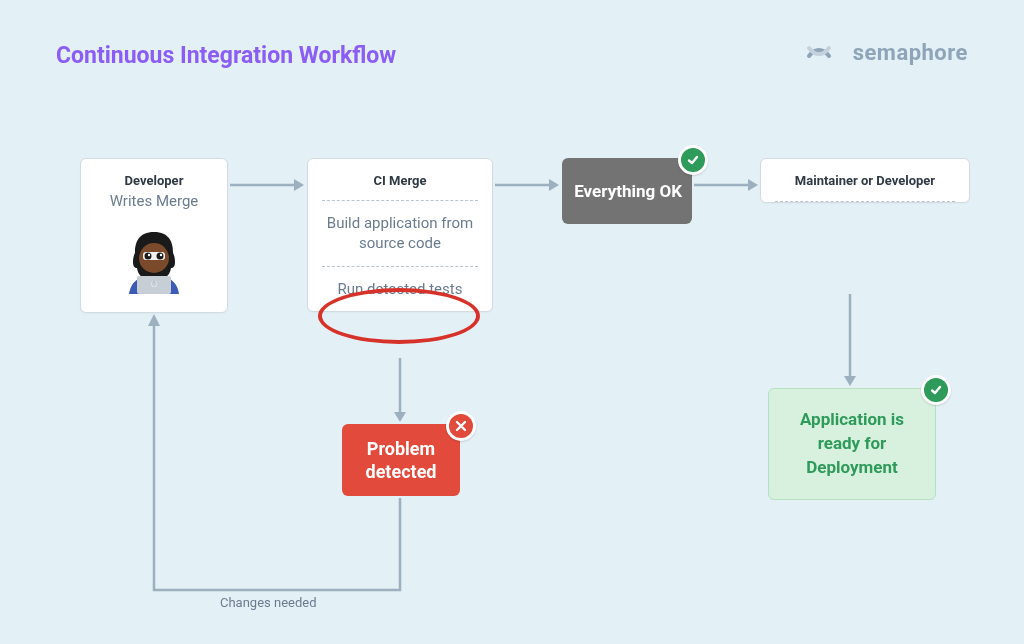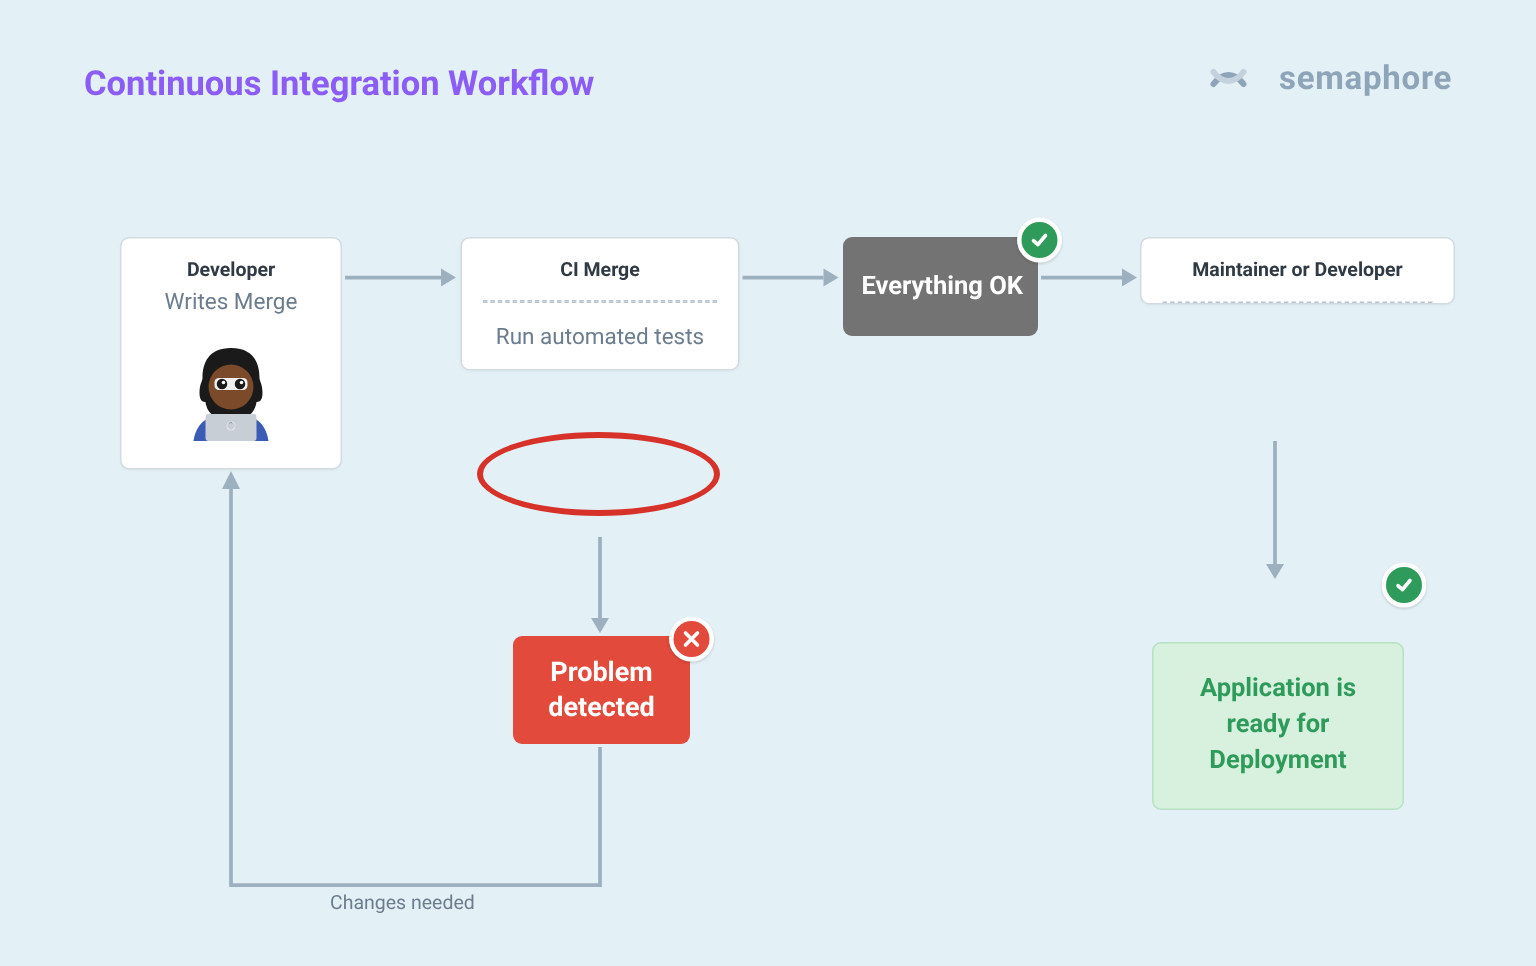--- a/index.html
+++ b/index.html
@@ -178,22 +178,23 @@
       <circle cx="35" cy="56" r="3" fill="#e8e8e8"></circle>
       <path d="M35 53.5 a2.5 2.5 0 0 1 2.5 2.5 c0 1.5-2.5 2.5-2.5 2.5 s-2.5-1-2.5-2.5 a2.5 2.5 0 0 1 2.5-2.5" fill="#c7ced5"></path>
       <path d="M34 54.3 c0-.5.4-.8.8-.8 s.8.3.8.8" fill="none" stroke="#888" stroke-width="0.6"></path>
     </svg>
   </div>
 </div>
 
 <div class="card" style="left:307px; top:158px; width:186px;">
   <div class="head" style="padding-bottom:12px;">CI Merge</div>
   <div class="dashed"></div>
+  <div class="step">Build application from source code</div>
   <div class="dashed"></div>
-  <div class="step">Run automated tests</div>
+  <div class="step">Run detected tests</div>
 </div>
 
 <div class="node-green" style="left:562px; top:158px; width:130px; height:66px;">
   <span>Everything OK</span>
 </div>
 <div class="badge ok" style="left:678px; top:145px;">
   <svg width="14" height="14" viewBox="0 0 14 14">
       <path d="M3 7.5 L6 10 L11 4" stroke="#fff" stroke-width="2.4" fill="none" stroke-linecap="round" stroke-linejoin="round"></path>
     </svg>
 </div>
@@ -205,21 +206,21 @@
 
 <div class="node-red" style="left:342px; top:424px; width:118px; height:72px;">
   <span>Problem detected</span>
 </div>
 <div class="badge err" style="left:446px; top:411px;">
   <svg width="12" height="12" viewBox="0 0 12 12">
       <path d="M2 2 L10 10 M10 2 L2 10" stroke="#fff" stroke-width="2.4" stroke-linecap="round"></path>
     </svg>
 </div>
 
-<div class="node-lightgreen" style="left:768px; top:388px; width:168px; height:112px;margin-top:40px;">
+<div class="node-lightgreen" style="left:768px; top:388px; width:168px; height:112px;">
   <span>Application is ready for Deployment</span>
 </div>
 <div class="badge ok" style="left:921px; top:375px;">
   <svg width="14" height="14" viewBox="0 0 14 14">
       <path d="M3 7.5 L6 10 L11 4" stroke="#fff" stroke-width="2.4" fill="none" stroke-linecap="round" stroke-linejoin="round"></path>
     </svg>
 </div>
 
 <div class="highlight-ellipse" style="left:318px; top:288px; width:162px; height:56px;"></div>
 

